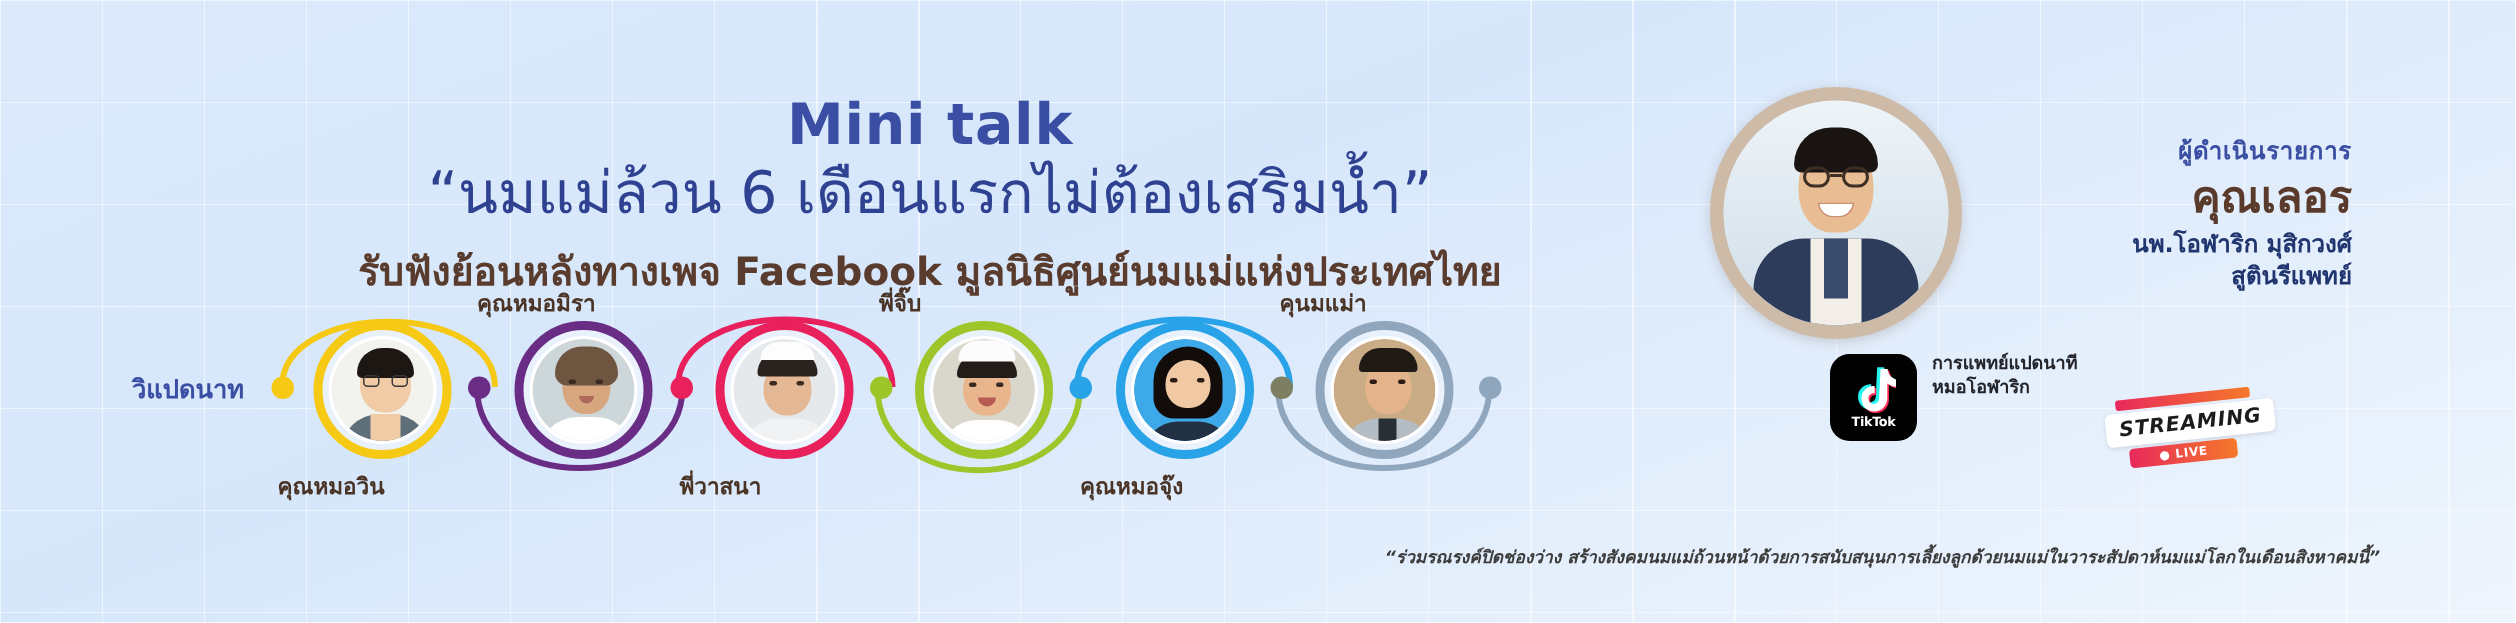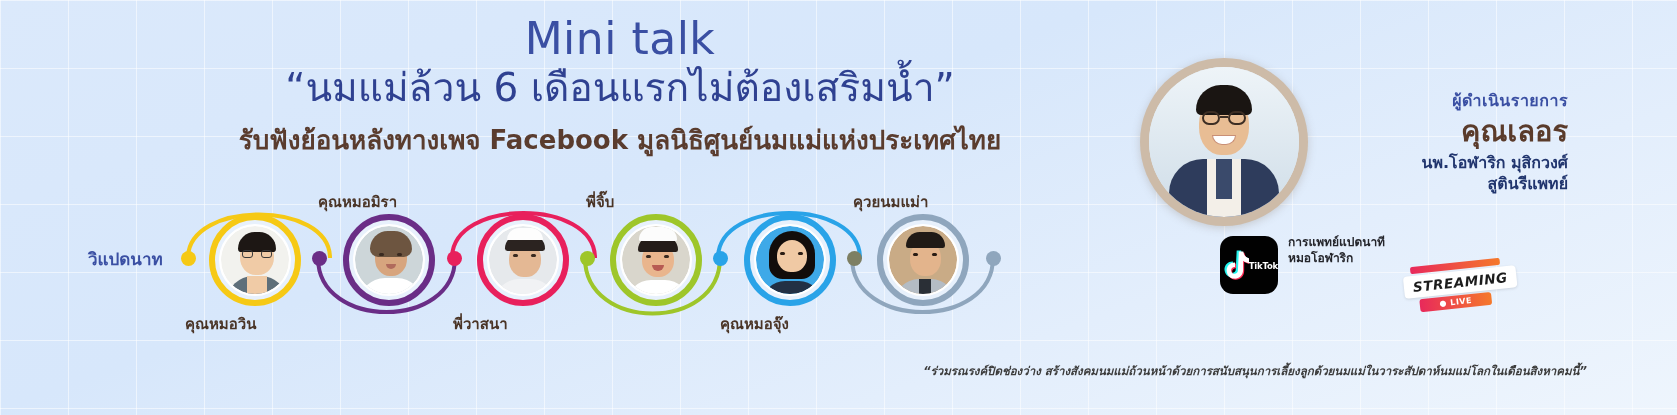--- a/index.html
+++ b/index.html
@@ -16,22 +16,22 @@
       repeating-linear-gradient(to bottom, rgba(255,255,255,.55) 0 1px, transparent 1px 68px),
       linear-gradient(160deg,#dbe9fb 0%,#d7e7fb 40%,#e3eefc 70%,#eef5fd 100%);
     overflow: hidden;
   }
   
   .headline {
     position: absolute; left: 180px; top: 16px; width: 880px;
     text-align: center;
   }
   .title-main {
-    font-size: 44px; font-weight: normal; letter-spacing: .5px;
-    color: #3a4fa3; line-height: 1.05;
+    font-size: 38px; font-weight: bold; letter-spacing: .5px;
+    color: #3a4fa3; line-height: 1.05; margin-top: 48px;
   }
   .title-quote {
     font-size: 39px; font-weight: normal; color: #2f4191;
     line-height: 1.25; margin-top: 2px; white-space: nowrap;
   }
   .subtitle {
     margin-top: 12px; font-size: 26px; font-weight: bold;
     color: #5a3c2e; line-height: 1.2; white-space: nowrap;
   }
   
@@ -74,21 +74,21 @@
     overflow: hidden; position: relative; background: #dfe9f2;
   }
   .host-text { position: absolute; left: 1318px; top: 88px; width: 250px; text-align: right; }
   .host-role { font-size: 16px; font-weight: bold; color: #3a4fa3; letter-spacing: .5px; }
   .host-name { font-size: 29px; font-weight: bold; color: #5a3b2b; margin-top: 3px; line-height: 1.1; }
   .host-sub { font-size: 16px; font-weight: bold; color: #21356e; margin-top: 5px; line-height: 1.3; white-space: nowrap; }
   
   .tiktok-logo {
     position: absolute; left: 1220px; top: 236px;
     width: 58px; height: 58px; border-radius: 13px; background: #010101;
-    display: flex; flex-direction: row; align-items: center; justify-content: center; text-align: center;
+    display: flex; flex-direction: column; align-items: center; justify-content: center; text-align: center;
   }
   .tt-word { color:#fff; font-size: 8.5px; font-weight: bold; letter-spacing:-.2px; margin-top:1px; }
   .tiktok-text {
     position: absolute; left: 1288px; top: 234px;
     font-size: 12px; font-weight: bold; color: #24252b; line-height: 1.35;
   }
   .streaming {
     position: absolute; left: 1404px; top: 262px;
     transform: rotate(-6deg);
   }
@@ -232,21 +232,21 @@
         <div class="face" style="background:#c9ab86;">
           <div style="position:absolute;left:21px;top:14px;width:31px;height:36px;border-radius:50% 50% 46% 46%;background:#e3b48c;"></div>
           <div style="position:absolute;left:17px;top:6px;width:39px;height:16px;border-radius:18px 18px 3px 3px;background:#201a16;"></div>
           <div style="position:absolute;left:24px;top:27px;width:5px;height:3px;border-radius:2px;background:#2a1c14;"></div>
           <div style="position:absolute;left:43px;top:27px;width:5px;height:3px;border-radius:2px;background:#2a1c14;"></div>
           <div style="position:absolute;left:5px;top:53px;width:62px;height:25px;border-radius:26px 26px 0 0;background:#b4bcc4;"></div>
           <div style="position:absolute;left:30px;top:53px;width:12px;height:25px;background:#2a2f36;"></div>
         </div>
       </div>
     </div>
-    <div class="nm" style="left:853px;top:190px;width:140px;">คุวยนมแม่า</div>
+    <div class="nm" style="left:853px;top:190px;width:140px;">คุนมแม่า</div>
   </div>
 
   <div class="host-photo">
     <div class="pf">
       <div style="position:absolute;left:0;top:0;width:150px;height:150px;background:linear-gradient(180deg,#eef4f8,#cfdde8);"></div>
       <div style="position:absolute;left:20px;top:92px;width:110px;height:62px;border-radius:34px 34px 0 0;background:#2e3c5c;"></div>
       <div style="position:absolute;left:58px;top:92px;width:34px;height:62px;background:#f3efe8;"></div>
       <div style="position:absolute;left:67px;top:92px;width:16px;height:40px;background:#3a4a6b;"></div>
       <div style="position:absolute;left:50px;top:26px;width:50px;height:62px;border-radius:50% 50% 44% 44%;background:#e8bd94;"></div>
       <div style="position:absolute;left:47px;top:18px;width:56px;height:30px;border-radius:28px 28px 6px 6px;background:#1a1512;"></div>

